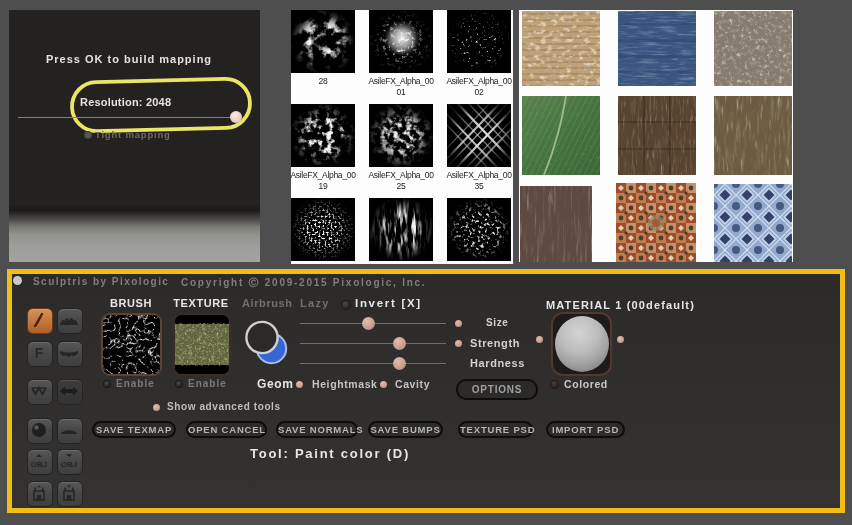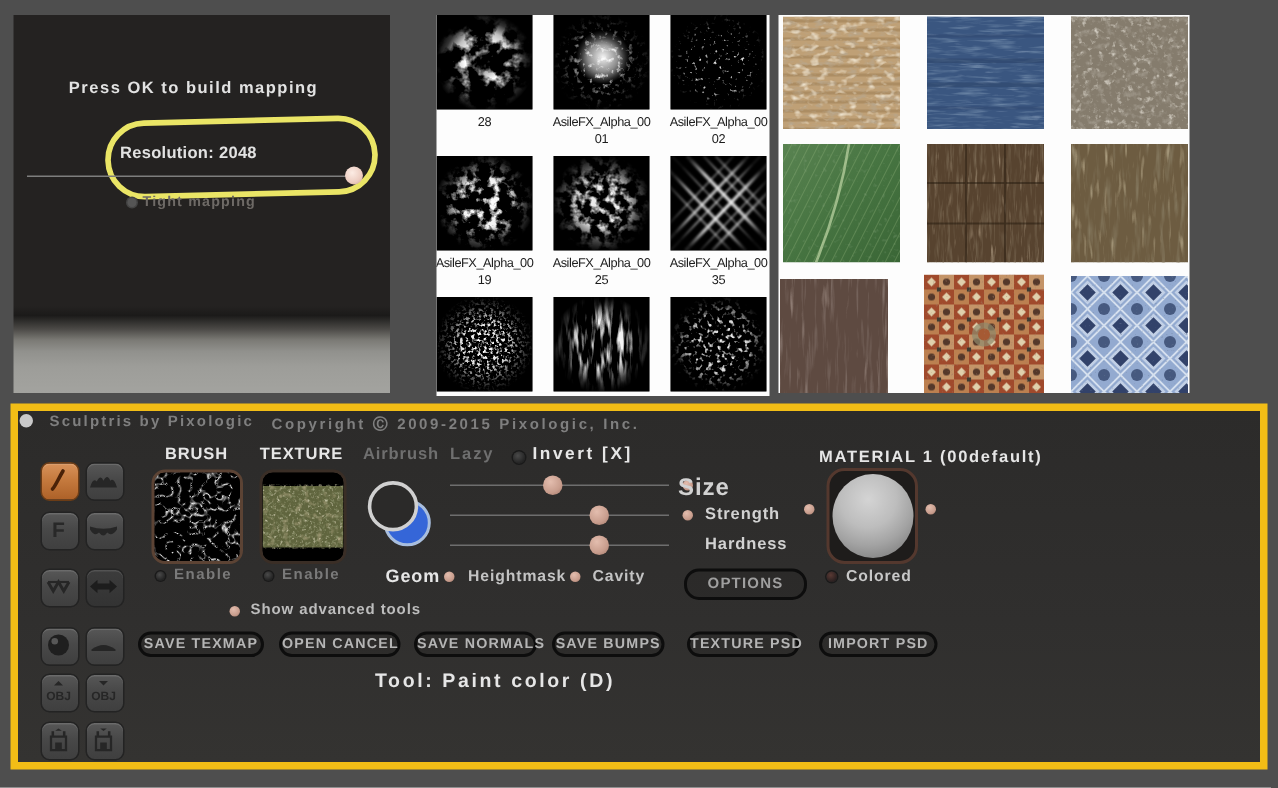--- a/index.html
+++ b/index.html
@@ -574,21 +574,21 @@
  <div class="abs pdot" style="left:380px;top:381px;width:7px;height:7px"></div>
  <div class="abs mtxt" style="left:395px;top:378px">Cavity</div>
 
  <div class="abs sline" style="left:300px;top:323px;width:146px"></div>
  <div class="abs sline" style="left:300px;top:343px;width:146px"></div>
  <div class="abs sline" style="left:300px;top:363px;width:146px"></div>
  <div class="abs pdot" style="left:362px;top:317px;width:13px;height:13px"></div>
  <div class="abs pdot" style="left:393px;top:337px;width:13px;height:13px"></div>
  <div class="abs pdot" style="left:393px;top:357px;width:13px;height:13px"></div>
  <div class="abs pdot" style="left:455px;top:320px;width:7px;height:7px"></div>
- <div class="abs mtxt" style="left:452px;top:317px;font-size:16px;color:#d2d2d2">Size</div>
+ <div class="abs mtxt" style="left:486px;top:317px;font-size:10px;color:#d2d2d2">Size</div>
  <div class="abs pdot" style="left:455px;top:340px;width:7px;height:7px"></div>
  <div class="abs mtxt" style="left:470px;top:337px;font-size:11px;color:#d2d2d2">Strength</div>
  <div class="abs mtxt" style="left:470px;top:357px;font-size:11px;color:#d2d2d2">Hardness</div>
 
  <div class="abs wtxt" style="left:546px;top:299px;letter-spacing:1.15px">MATERIAL 1 (00default)</div>
  <div class="abs" style="left:551px;top:312px;width:57px;height:60px;border-radius:12px;border:2px solid #54382e;background:#1e1c1b;overflow:hidden">
    <div class="abs" style="left:2px;top:2px;width:54px;height:56px;border-radius:50%;background:radial-gradient(circle at 44% 30%,#d4d4d4 0%,#bdbdbd 38%,#a3a3a3 62%,#878787 82%,#6a6a6a 100%)"></div>
  </div>
  <div class="abs pdot" style="left:536px;top:336px;width:7px;height:7px"></div>
  <div class="abs pdot" style="left:617px;top:336px;width:7px;height:7px"></div>

